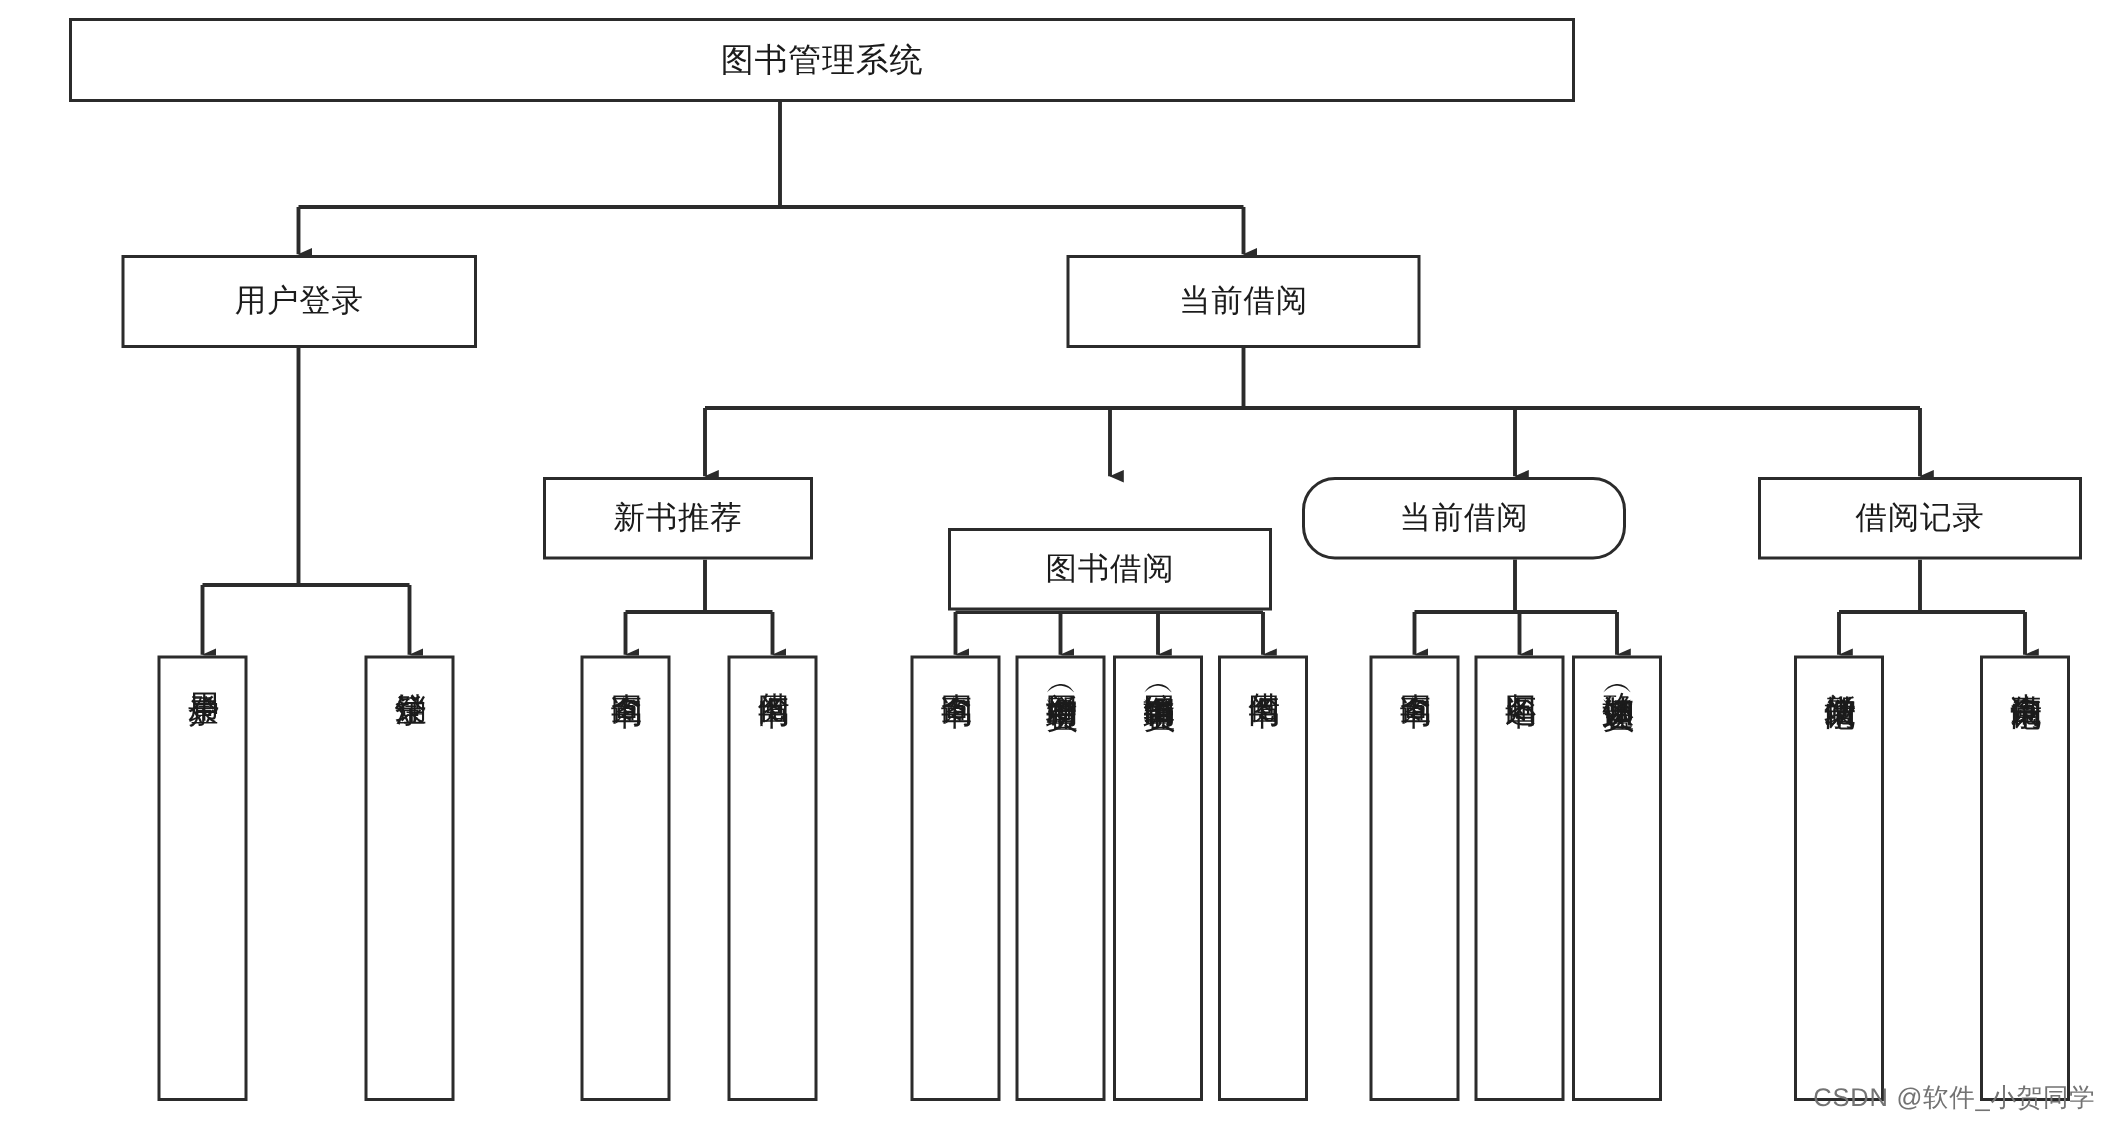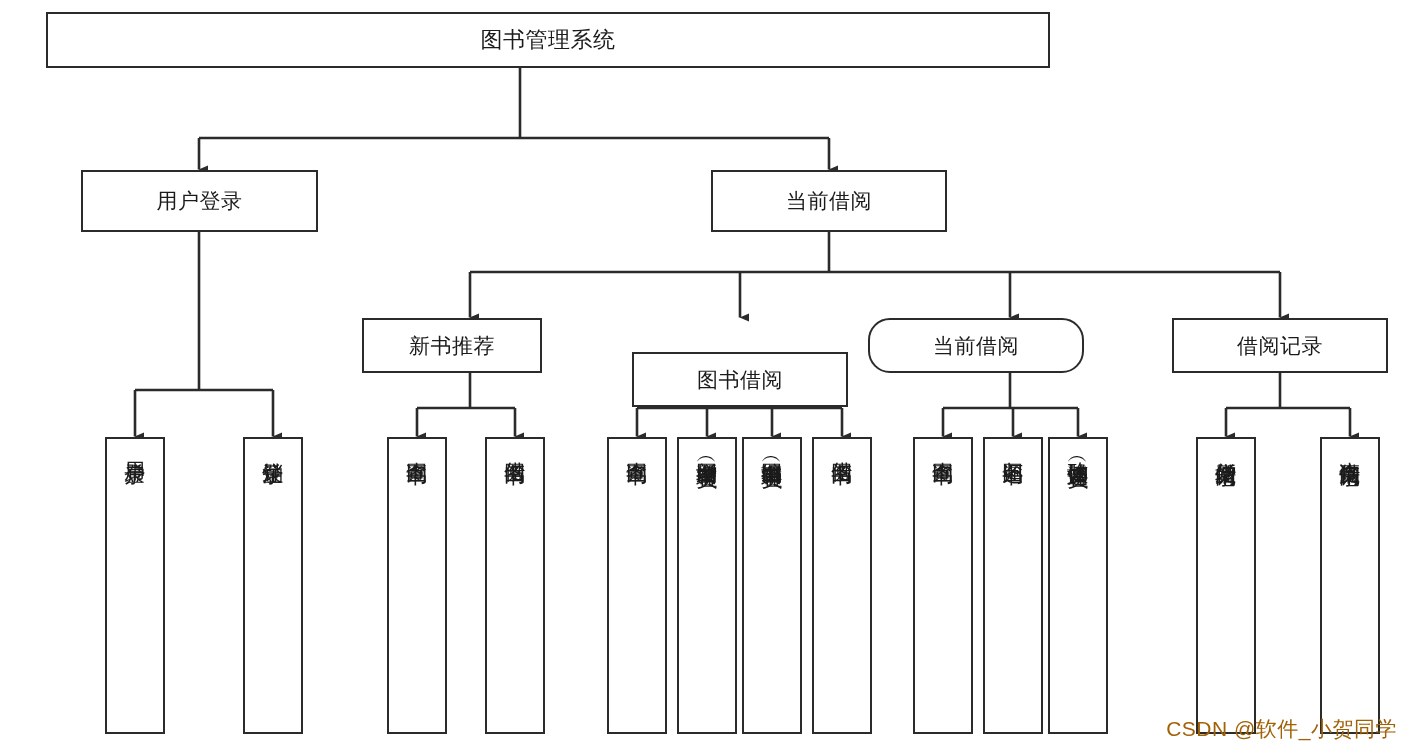--- a/index.html
+++ b/index.html
@@ -56,22 +56,22 @@
     font-size: 21px;
     line-height: 1.32;
     letter-spacing: 1px;
     white-space: normal;
     max-height: 100%;
   }
   #watermark {
     position: absolute;
     right: 8px;
     bottom: 4px;
-    font-size: 21px;
-    color: #a16207;
+    font-size: 17px;
+    color: #737373;
     letter-spacing: 0.5px;
     z-index: 5;
     white-space: nowrap;
     font-family: "Liberation Sans", "DejaVu Sans", sans-serif;
   }
 </style>
 </head>
 <body>
 
 <div id="diagram-root">

